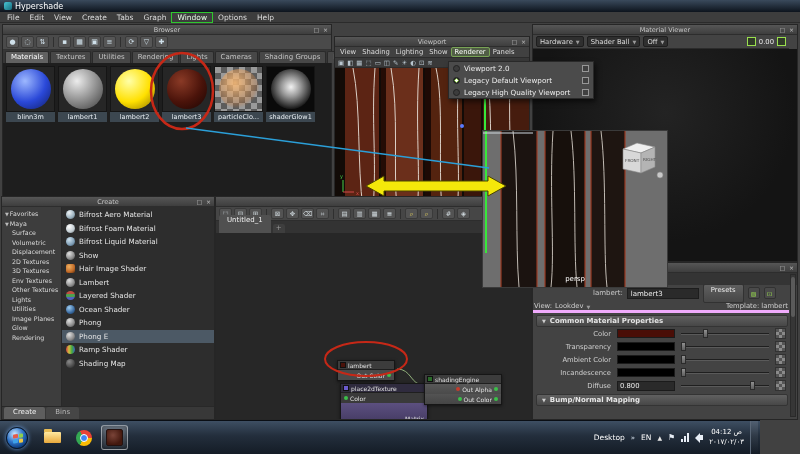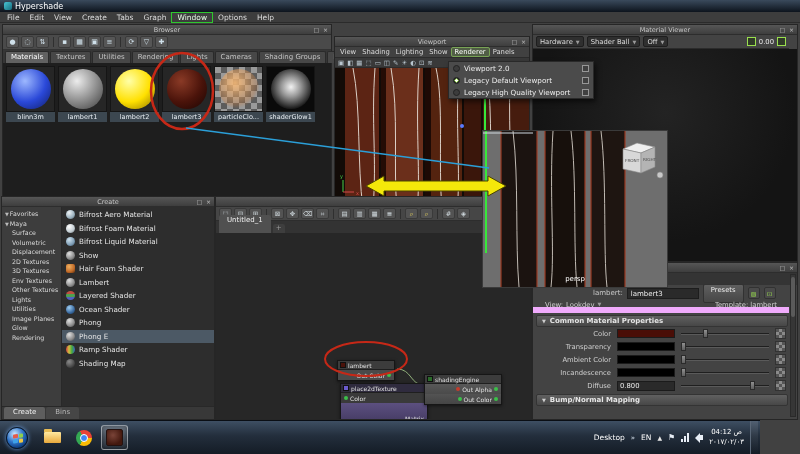--- a/index.html
+++ b/index.html
@@ -113,21 +113,21 @@
 
 
 #propp{left:532px;top:262px;width:266px;height:158px;}
 #pp-tabs{position:absolute;top:10px;left:0;right:0;height:12px;background:#343434;display:flex;align-items:flex-end;padding-left:3px;}
 .pp-tab{font-size:7px;height:11px;line-height:10px;padding:0 9px;background:#505050;color:#f0f0f0;border-radius:2px 2px 0 0;}
 #pp-name-row{position:absolute;top:22px;left:0;right:8px;height:16px;display:flex;align-items:center;gap:4px;padding:0 4px;font-size:7px;}
 .pp-label{color:#c9c9c9;margin-left:56px;}
 .pp-field{width:72px;height:11px;line-height:10px;background:#2a2a2a;border:1px solid #1d1d1d;color:#ececec;padding:0 3px;}
 .pp-btn{height:19px;line-height:11px;padding:0 7px;background:linear-gradient(#5f5f5f,#474747);border:1px solid #323232;border-radius:2px;color:#ececec;font-size:6.8px;}
 .pp-iconbtn{width:12px;height:12px;background:#4a4a4a;border:1px solid #323232;border-radius:2px;color:#9adf4e;font-size:6px;line-height:11px;text-align:center;}
-#pp-view-row{position:absolute;top:38px;left:0;right:8px;height:12px;display:flex;align-items:flex-start;gap:3px;padding:0 12px;font-size:6.8px;color:#cfcfcf;border-bottom:6px solid #f0abfc;}
+#pp-view-row{position:absolute;top:38px;left:0;right:8px;height:12px;display:flex;align-items:flex-end;gap:3px;padding:0 1px;font-size:6.8px;color:#cfcfcf;border-bottom:3px solid #f0abfc;}
 .section-bar{position:absolute;left:3px;right:9px;height:12px;background:linear-gradient(#606060,#474747);border:1px solid #343434;border-radius:2px;display:flex;align-items:center;gap:4px;padding:0 5px;font-size:7px;font-weight:bold;color:#e6e6e6;}
 .sec-arrow{font-size:5px;color:#cfcfcf;}
 #pp-attrs{position:absolute;top:64px;left:0;right:8px;}
 .attr-row{height:13px;display:flex;align-items:center;font-size:6.8px;color:#cfcfcf;padding-right:3px;}
 .attr-label{width:84px;text-align:right;padding-right:6px;white-space:nowrap;}
 .attr-swatch{width:58px;height:9px;border:1px solid #1b1b1b;background:#000;}
 .attr-row:nth-child(1) .attr-swatch{background:#4a0e07;}
 .attr-field{width:58px;height:10px;line-height:9px;background:#2a2a2a;border:1px solid #1b1b1b;color:#ececec;padding:0 2px;}
 .attr-slider{flex:1;height:9px;position:relative;margin:0 6px;}
 .attr-slider .track{position:absolute;left:0;right:0;top:4px;height:2px;background:#1f1f1f;border-bottom:1px solid #5a5a5a;}
@@ -426,21 +426,21 @@
       <div class="cl-row">
           <span class="cl-ball"></span>
           <span>Bifrost Liquid Material</span>
         </div>
       <div class="cl-row">
           <span class="cl-ball"></span>
           <span>Show</span>
         </div>
       <div class="cl-row">
           <span class="cl-ball"></span>
-          <span>Hair Foam Shader</span>
+          <span>Hair Image Shader</span>
         </div>
       <div class="cl-row">
           <span class="cl-ball"></span>
           <span>Lambert</span>
         </div>
       <div class="cl-row">
           <span class="cl-ball"></span>
           <span>Layered Shader</span>
         </div>
       <div class="cl-row">

